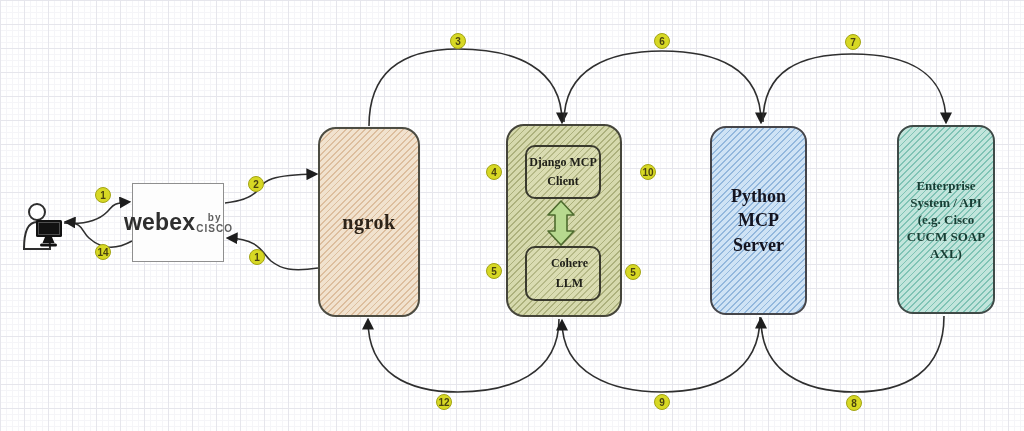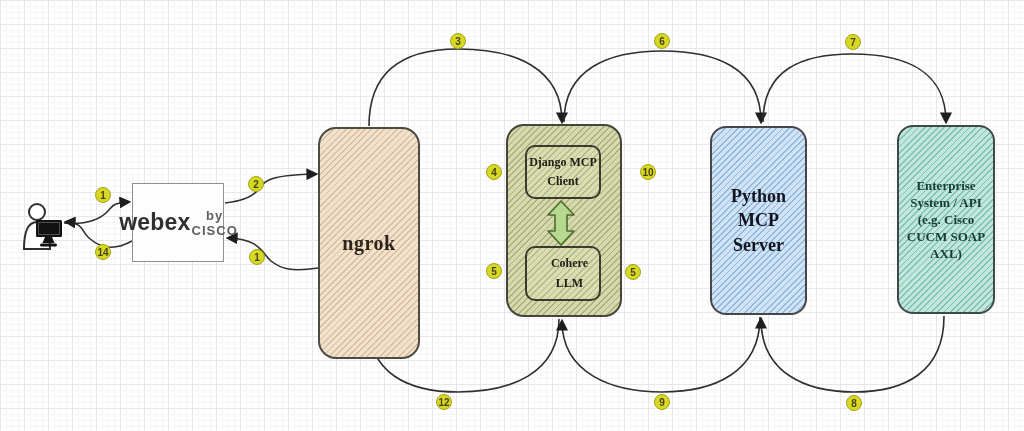--- a/index.html
+++ b/index.html
@@ -19,24 +19,24 @@
   svg.layer{position:absolute;left:0;top:0;z-index:1;}
   .box{position:absolute;display:flex;align-items:center;justify-content:center;
        box-sizing:border-box;text-align:center;z-index:2;}
   .webex-box{
     left:132px;top:183px;width:92px;height:79px;
     background:#fdfdfd;border:1.5px solid #8f8f8f;
     flex-direction:row;gap:1px;z-index:2;
   }
   .webex-brand{font-family:"Liberation Sans",sans-serif;font-weight:bold;
     font-size:23px;color:#2f2f2f;letter-spacing:0.2px;line-height:1;}
-  .webex-byline{font-family:"Liberation Sans",sans-serif;font-size:13px;
+  .webex-byline{font-family:"Liberation Sans",sans-serif;font-size:10px;
     color:#5f5f5f;letter-spacing:1px;font-weight:bold;margin-top:1px;}
   .ngrok-box{
-    left:318px;top:127px;width:102px;height:232px;border-radius:18px;
+    left:318px;top:127px;width:102px;height:190px;border-radius:18px;
     border:2.2px solid #4c4c42;
     background-color:#f1e2ce;
     background-image:repeating-linear-gradient(135deg,
       rgba(196,146,99,0.45) 0px, rgba(196,146,99,0.45) 1.3px,
       transparent 1.3px, transparent 4.5px);
   }
   .ngrok-label{font-weight:bold;font-size:20px;color:#2e2419;letter-spacing:0.5px;}
   .mcp-group{
     left:506px;top:124px;width:116px;height:193px;border-radius:18px;
     border:2.2px solid #45453a;

